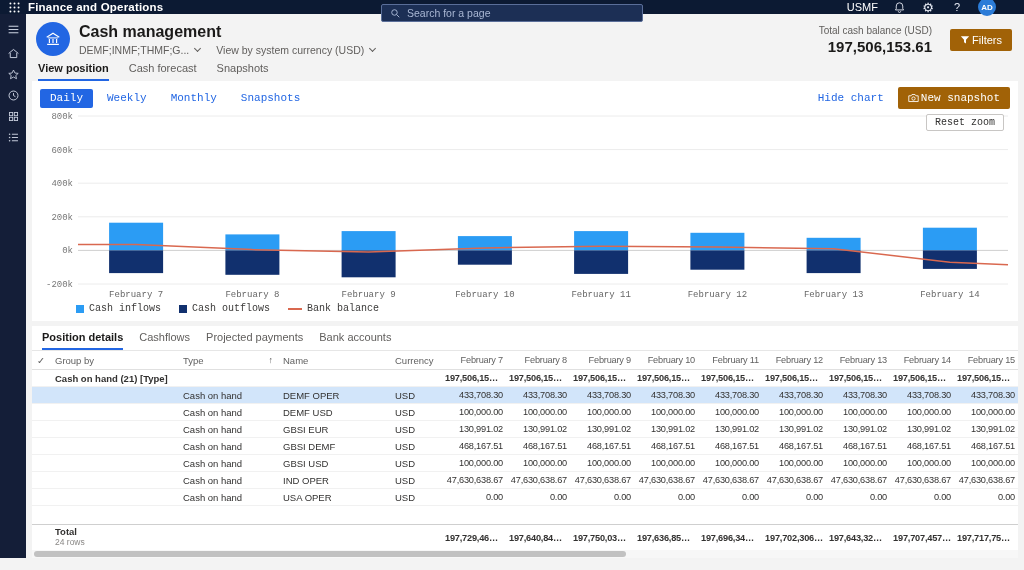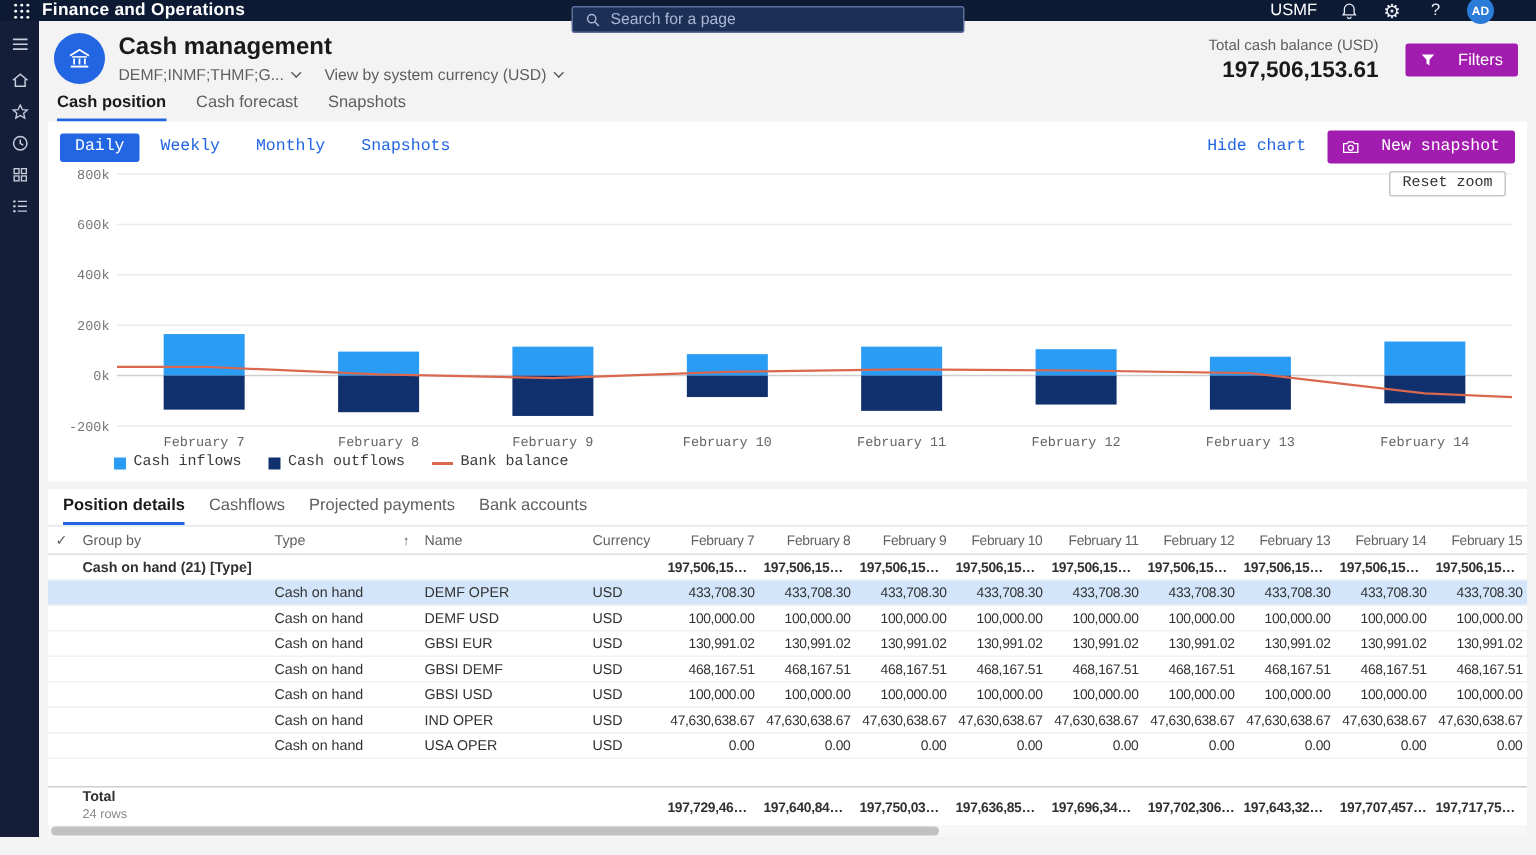--- a/index.html
+++ b/index.html
@@ -34,22 +34,22 @@
   .ph-icon{width:34px;height:34px;border-radius:50%;background:#2266e3;display:flex;align-items:center;justify-content:center;flex:none;}
   .ph-title{font-size:16px;font-weight:700;color:#1b1a19;}
   .ph-sub{display:flex;gap:16px;margin-top:3px;font-size:10.5px;color:#605e5c;align-items:center;}
   .ph-sub .dd{display:flex;align-items:center;cursor:pointer;}
   .chev{display:inline-block;width:5px;height:5px;border-right:1px solid #605e5c;border-bottom:1px solid #605e5c;
     transform:rotate(45deg);margin-left:6px;margin-top:-3px;}
   .ph-right{display:flex;align-items:center;gap:18px;padding-top:3px;}
   .ph-total{text-align:right;}
   .ph-total-label{font-size:10px;color:#605e5c;}
   .ph-total-value{font-size:15px;font-weight:700;color:#1b1a19;margin-top:2px;}
-  .btn-primary{background:#a21caf;color:#fff;border:none;border-radius:2px;height:22px;padding:0 10px;
-    font-size:11px;display:inline-flex;align-items:center;gap:15px;cursor:pointer;font-family:inherit;}
+  .btn-primary{background:#a16207;color:#fff;border:none;border-radius:2px;height:22px;padding:0 10px;
+    font-size:11px;display:inline-flex;align-items:center;gap:2px;cursor:pointer;font-family:inherit;}
 
   
   .tabs{display:flex;gap:20px;padding:2px 12px 0;font-size:11px;}
   .tabs .tab{padding-bottom:5px;color:#605e5c;cursor:pointer;border-bottom:2px solid transparent;}
   .tabs .tab.active{color:#1b1a19;font-weight:700;border-bottom:2px solid #2266e3;}
 
   
   .card{background:#fff;margin:0 6px;}
   .chart-card{padding:5px 8px 2px;flex:none;font-family:Liberation Mono, monospace;}
   .pill-row{display:flex;justify-content:space-between;align-items:center;height:24px;}
@@ -224,21 +224,21 @@
         <button class="btn-primary">
           <svg width="10" height="10" viewBox="0 0 12 12">
             <polygon points="1,1.5 11,1.5 7.2,5.8 7.2,10.3 4.8,8.8 4.8,5.8" fill="#fff"></polygon>
           </svg>
           <span>Filters</span>
         </button>
       </div>
     </div>
 
     <div class="tabs" id="pageTabs">
-        <div class="tab active">Cash position</div>
+        <div class="tab active">View position</div>
         <div class="tab">Cash forecast</div>
         <div class="tab">Snapshots</div>
       </div>
 
     <div class="card chart-card">
       <div class="pill-row">
         <div class="pills" id="periodPills">
             <div class="pill active">Daily</div>
             <div class="pill">Weekly</div>
             <div class="pill">Monthly</div>

